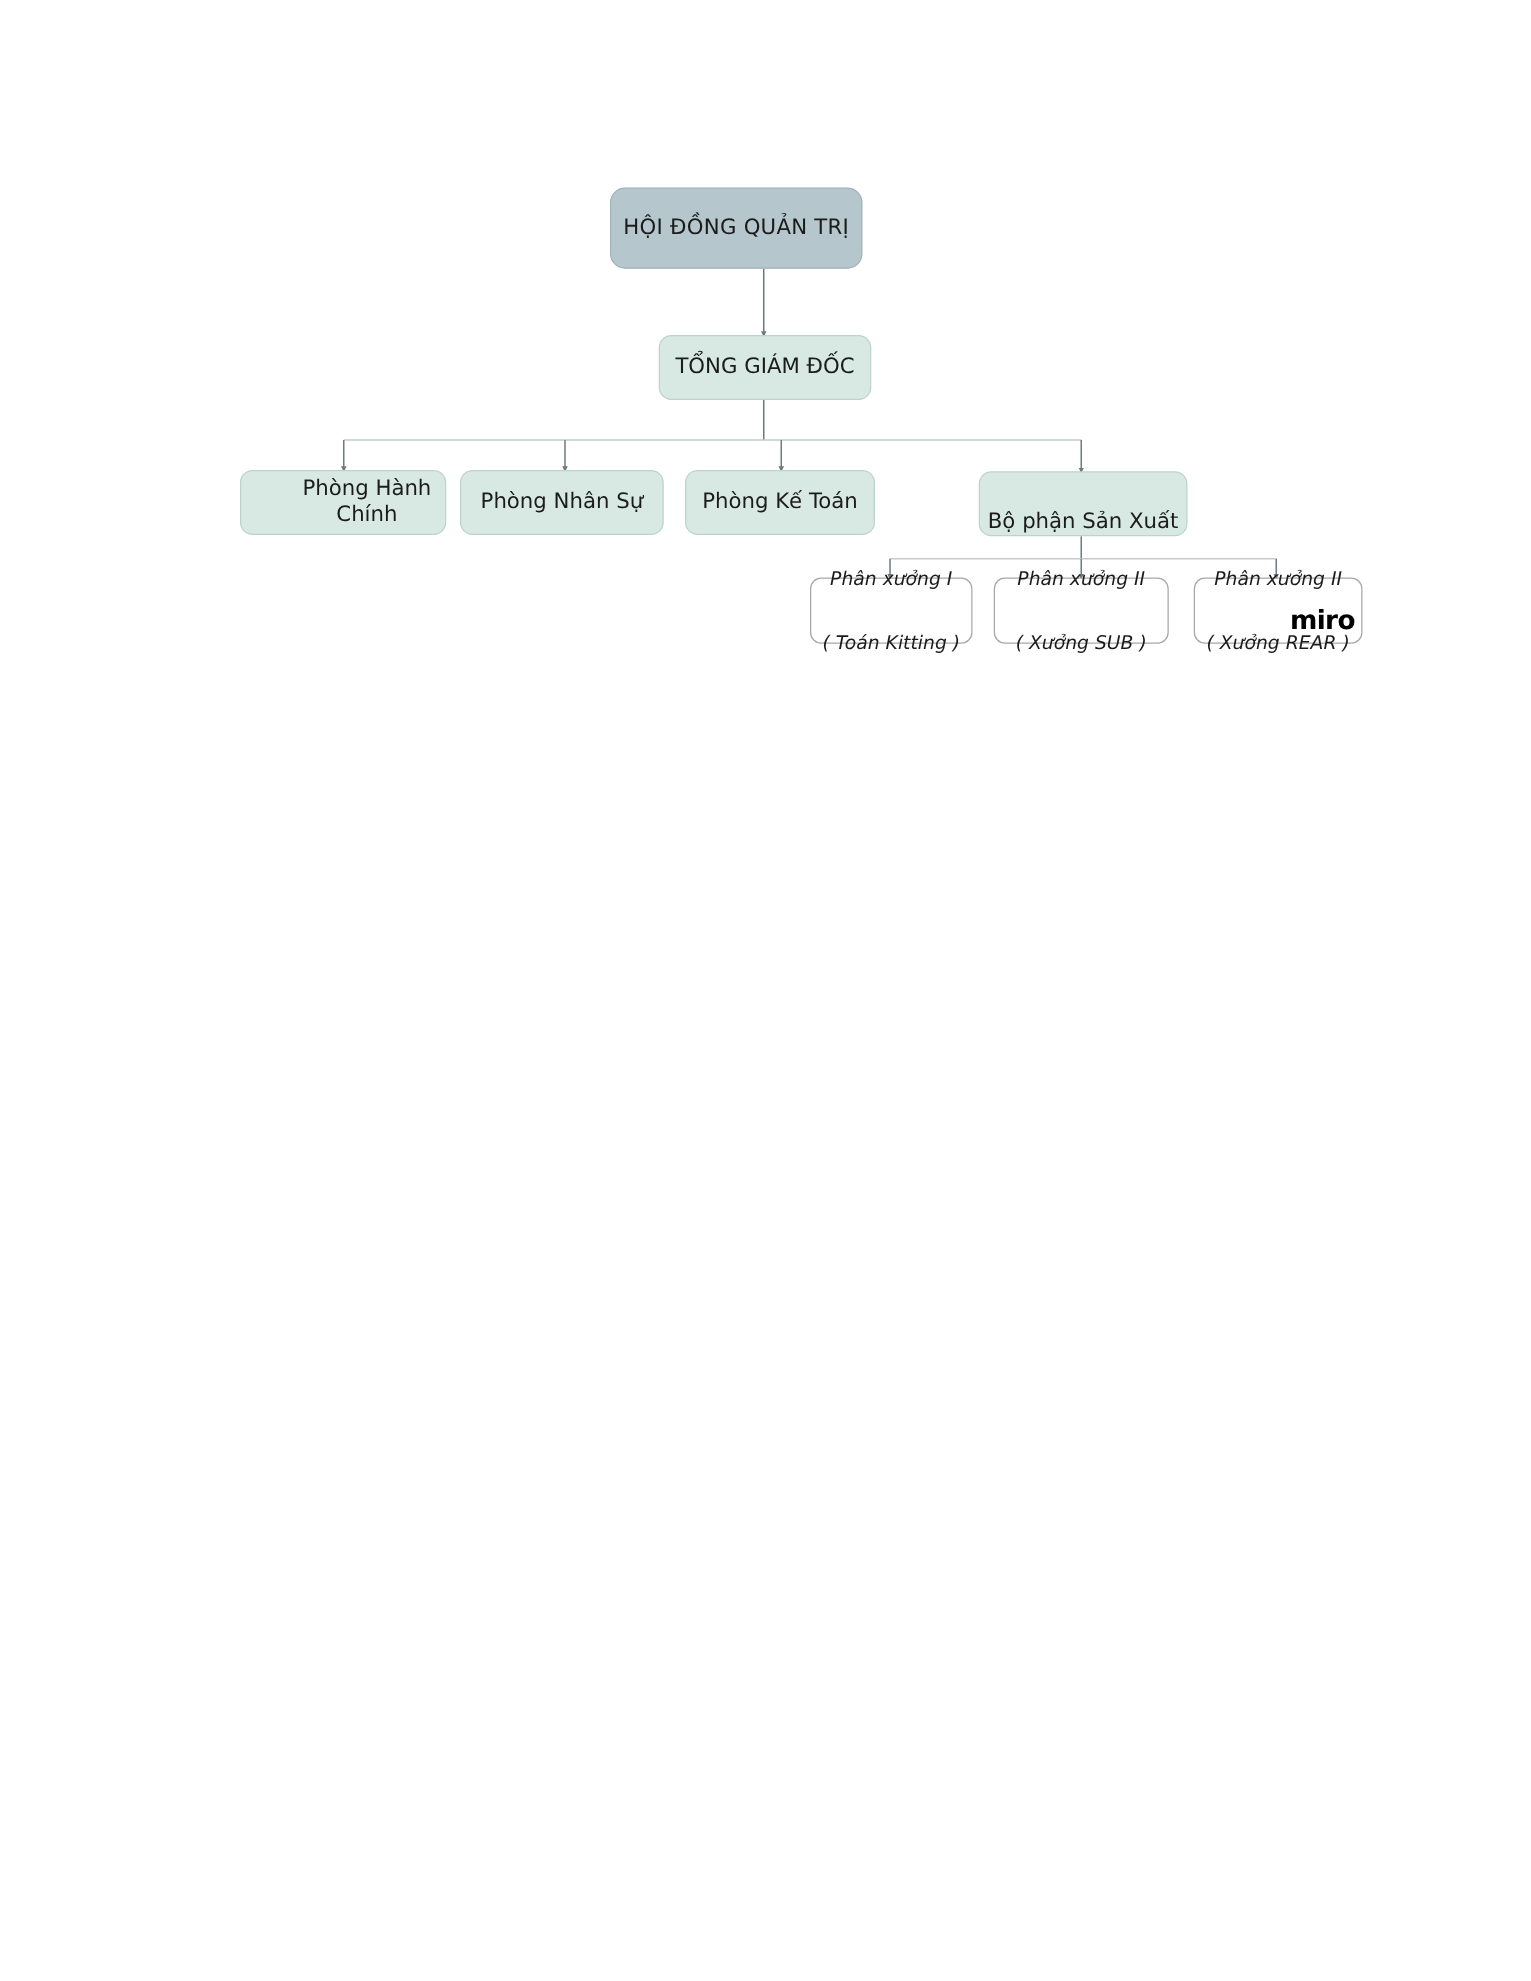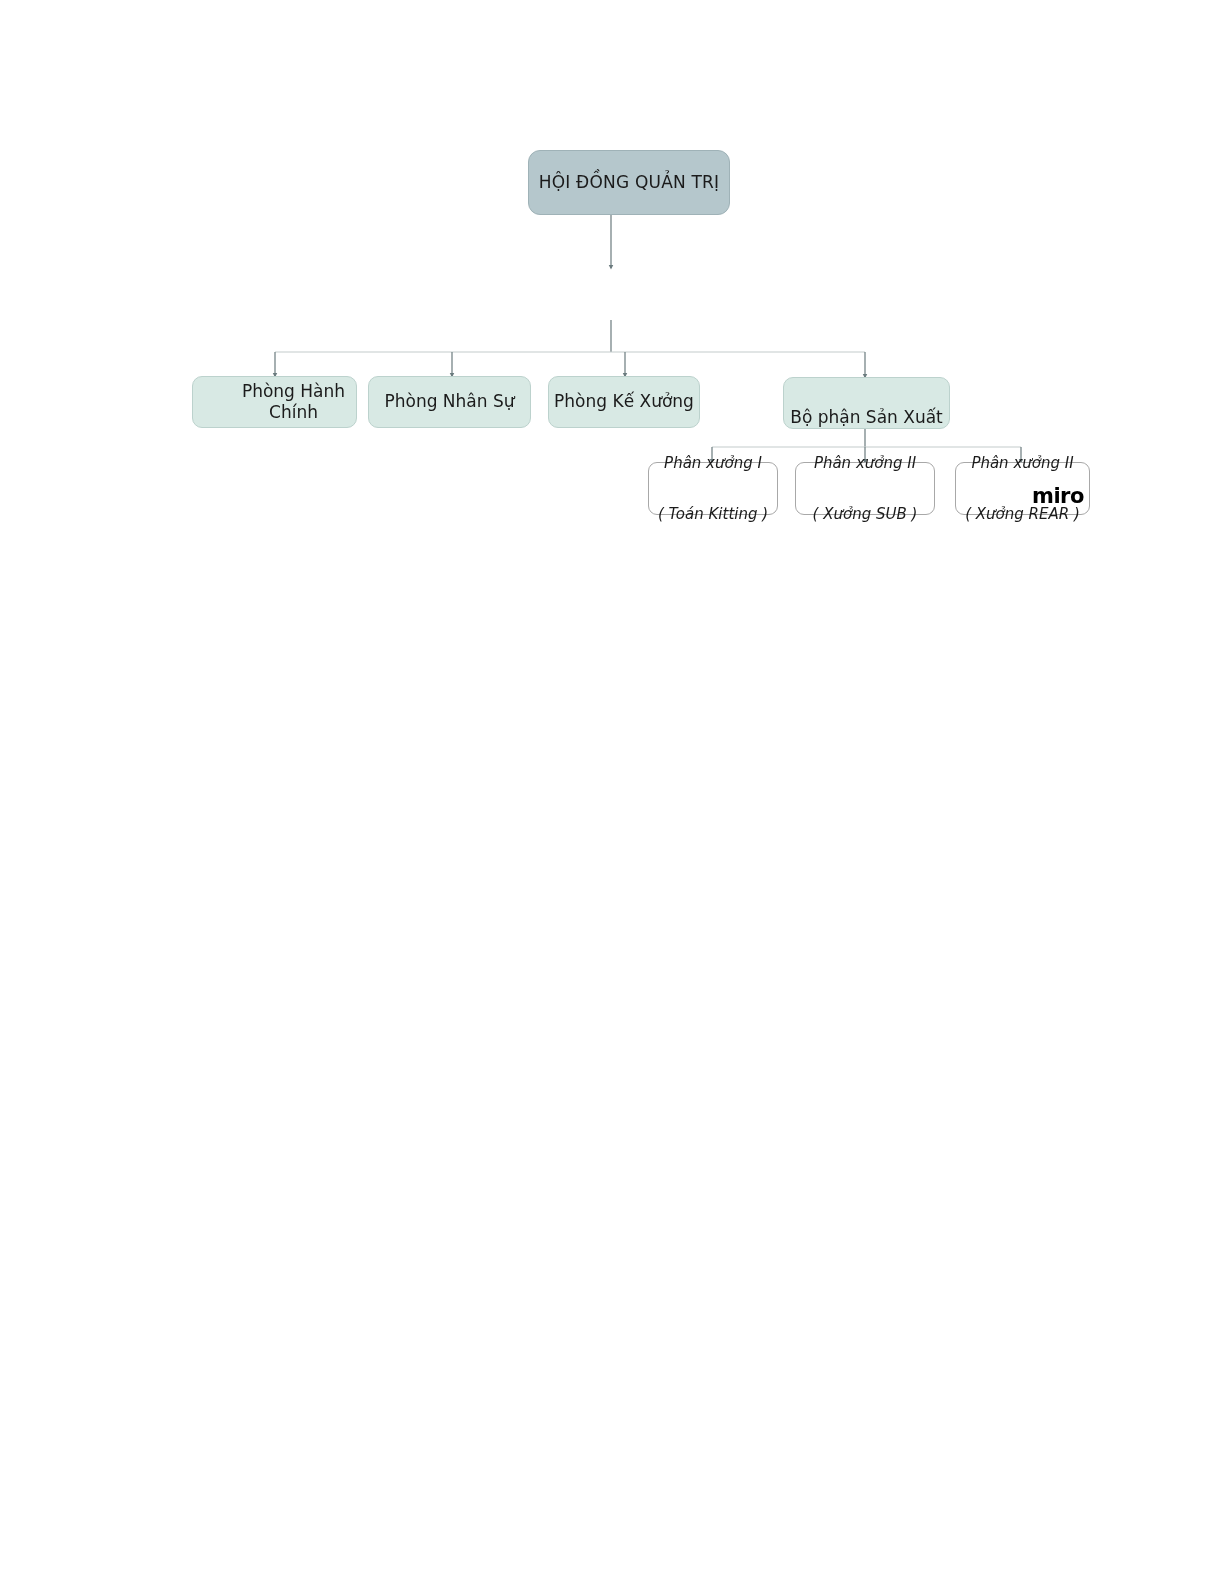--- a/index.html
+++ b/index.html
@@ -103,35 +103,38 @@
       <path d="M 865 352 L 865 377" marker-end="url(#arrow)"></path>
 
       <path d="M 865 429 L 865 447"></path>
       <path d="M 712 447 L 1021 447" stroke="#c3cbcc"></path>
       <path d="M 712 447 L 712 462" marker-end="url(#arrow)"></path>
       <path d="M 865 447 L 865 462" marker-end="url(#arrow)"></path>
       <path d="M 1021 447 L 1021 462" marker-end="url(#arrow)"></path>
     </g>
   </svg>
 
-  <div class="node level-1" style="left:528px; top:150px; width:202px; height:65px;">
+  <div class="node level-1" style="left:488px; top:150px; width:202px; height:65px;">
     <span>HỘI ĐỒNG QUẢN TRỊ</span>
   </div>
 
+  <div class="node level-2" style="left:527px; top:268px; width:170px; height:52px;">
+    <span>TỔNG GIÁM ĐỐC</span>
+  </div>
 
   <div class="node level-3" style="left:192px; top:376px; width:165px; height:52px;padding-left:38px;">
     <span>Phòng Hành Chính</span>
   </div>
 
   <div class="node level-3" style="left:368px; top:376px; width:163px; height:52px;">
     <span>Phòng Nhân Sự</span>
   </div>
 
   <div class="node level-3" style="left:548px; top:376px; width:152px; height:52px;">
-    <span>Phòng Kế Xưởng</span>
+    <span>Phòng Kế Toán</span>
   </div>
 
   <div class="node level-3" style="left:783px; top:377px; width:167px; height:52px;justify-content:flex-end;">
     <span>Bộ phận Sản Xuất</span>
   </div>
 
   <div class="node level-4" style="left:648px; top:462px; width:130px; height:53px;">
     <span>Phân xưởng I</span>
     <span class="line2">( Toán Kitting )</span>
   </div>

